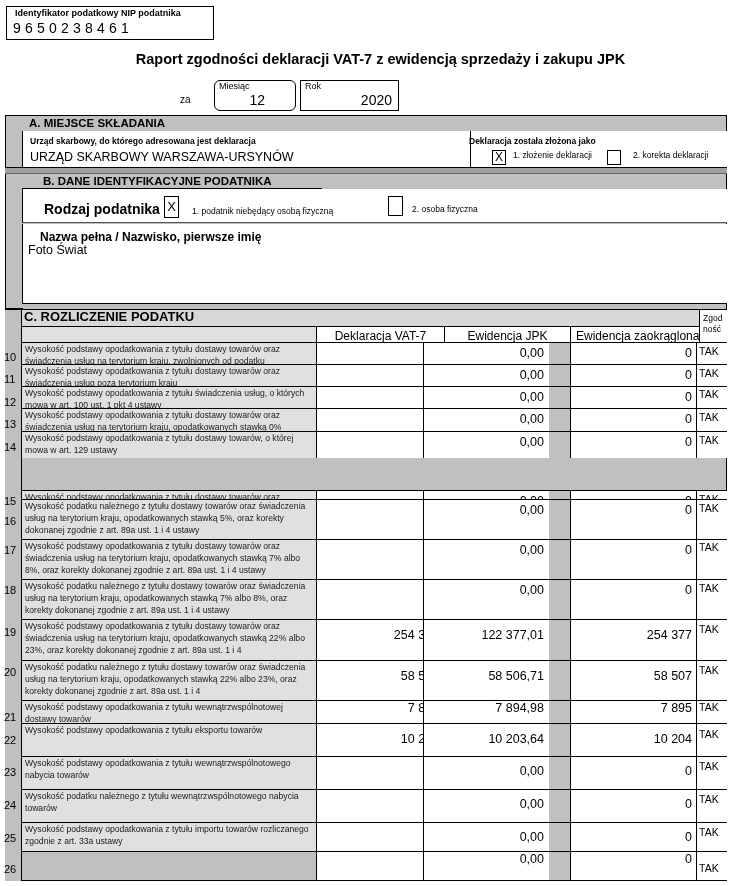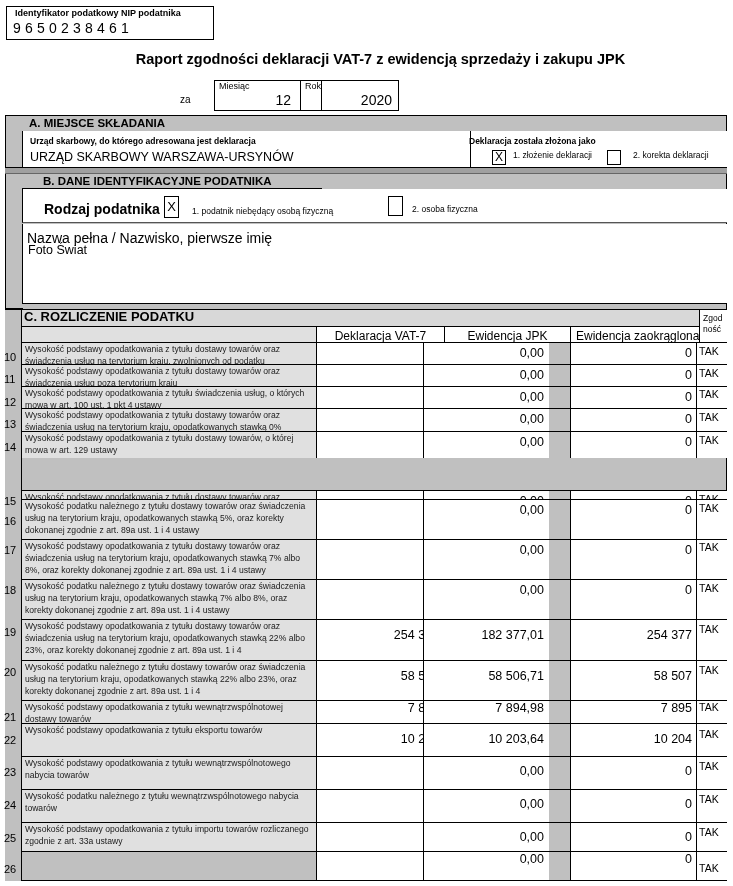--- a/index.html
+++ b/index.html
@@ -13,21 +13,21 @@
   .nip-label { position: absolute; left: 8px; top: 1px; font-size: 9px; font-weight: bold; }
   .nip-value { position: absolute; left: 6px; top: 13px; font-size: 14px; letter-spacing: 4.2px; }
 
   .title { left: 0; width: 733px; top: 51px; text-align: center; font-size: 14.5px; font-weight: bold; padding-left: 28px; }
 
   
   .za { left: 180px; top: 94px; font-size: 10px; }
   .period-box { top: 80px; height: 31px; border: 1.5px solid #000; }
   .period-box .lbl { position: absolute; left: 4px; top: 0px; font-size: 9px; }
   .period-box .val { position: absolute; right: 30px; top: 11px; font-size: 14px; }
-  .month-box { left: 214px; width: 108px; }
+  .month-box { left: 214px; width: 82px; border-radius: 6px; }
   .month-box .val { right: 30px; }
   .year-box { left: 300px; width: 99px; }
   .year-box .val { right: 6px; }
 
   
   .frame { left: 5px; top: 115px; width: 722px; height: 766px; border: 1px solid #000; background: #c0c0c0; }
 
   .sec-head { position: absolute; font-size: 11.5px; font-weight: bold; }
   
   .secA-head { left: 29px; top: 117px; }
@@ -46,21 +46,21 @@
 
   
   .secB-head { left: 23px; top: 175px; padding-left: 20px; }
   .secB-row1 { left: 22px; top: 189px; width: 705px; height: 34px; background: #fff; border-left: 1px solid #000; border-bottom: 1px solid #555; }
   .secB-lbl1 { left: 44px; top: 201px; font-size: 14px; font-weight: bold; }
   .chkB1 { left: 164px; top: 196px; width: 15px; height: 22px; font-size: 13px; line-height: 20px; }
   .chkB2 { left: 388px; top: 196px; width: 15px; height: 20px; }
   .secB-opt1 { left: 192px; top: 206px; font-size: 8.5px; }
   .secB-opt2 { left: 412px; top: 204px; font-size: 8.5px; }
   .secB-row2 { left: 22px; top: 224px; width: 705px; height: 80px; background: #fff; border-left: 1px solid #000; border-bottom: 1px solid #000; }
-  .secB-lbl2 { left: 27px; top: 230px; font-size: 14px; font-weight: normal; }
+  .secB-lbl2 { left: 40px; top: 230px; font-size: 12px; font-weight: bold; }
   .secB-val2 { left: 28px; top: 243px; font-size: 12.5px; }
 
   
   .c-numcol { left: 5px; top: 309px; width: 17px; height: 572px; background: #c0c0c0; border-right: 1px solid #000; }
   .secC-headbar { left: 22px; top: 309px; width: 677px; height: 17px; background: #d8d8d8; border-top: 1.5px solid #000; }
   .secC-head { left: 24px; top: 309px; font-size: 13px; }
   .c-colhead-blank { left: 22px; top: 326px; width: 294px; height: 16px; background: #e0e0e0; border-top: 1px solid #000; }
   .col-head { position: absolute; top: 326px; height: 16px; background: #fff; border-top: 1px solid #000; font-size: 12px; text-align: center; line-height: 18px; border-left: 1px solid #000; overflow: hidden; white-space: nowrap; }
   .zgod { left: 699px; top: 309px; width: 28px; height: 33px; background: #fff; border-left: 1px solid #000; border-top: 1.5px solid #000; font-size: 8.5px; line-height: 11px; padding: 3px 0 0 3px; }
 
@@ -200,21 +200,21 @@
       <div class="desc">Wysokość podatku należnego z tytułu dostawy towarów oraz świadczenia usług na terytorium kraju, opodatkowanych stawką 7% albo 8%, oraz korekty dokonanej zgodnie z art. 89a ust. 1 i 4 ustawy</div>
       <div class="v v1" style="padding-top:3px">0</div>
       <div class="v v2" style="padding-top:3px">0,00</div>
       <div class="v v3" style="padding-top:3px">0</div>
       <div class="z" style="padding-top:2px">TAK</div>
     </div>
     <div class="row" style="top: 619px; height: 41px;">
       <span class="num" style="top:6px">19</span>
       <div class="desc">Wysokość podstawy opodatkowania z tytułu dostawy towarów oraz świadczenia usług na terytorium kraju, opodatkowanych stawką 22% albo 23%, oraz korekty dokonanej zgodnie z art. 89a ust. 1 i 4</div>
       <div class="v v1" style="padding-top:8px">254 377</div>
-      <div class="v v2" style="padding-top:8px">182 377,01</div>
+      <div class="v v2" style="padding-top:8px">122 377,01</div>
       <div class="v v3" style="padding-top:8px">254 377</div>
       <div class="z" style="padding-top:3px">TAK</div>
     </div>
     <div class="row" style="top: 660px; height: 40px;">
       <span class="num" style="top:5px">20</span>
       <div class="desc">Wysokość podatku należnego z tytułu dostawy towarów oraz świadczenia usług na terytorium kraju, opodatkowanych stawką 22% albo 23%, oraz korekty dokonanej zgodnie z art. 89a ust. 1 i 4</div>
       <div class="v v1" style="padding-top:8px">58 507</div>
       <div class="v v2" style="padding-top:8px">58 506,71</div>
       <div class="v v3" style="padding-top:8px">58 507</div>
       <div class="z" style="padding-top:3px">TAK</div>

